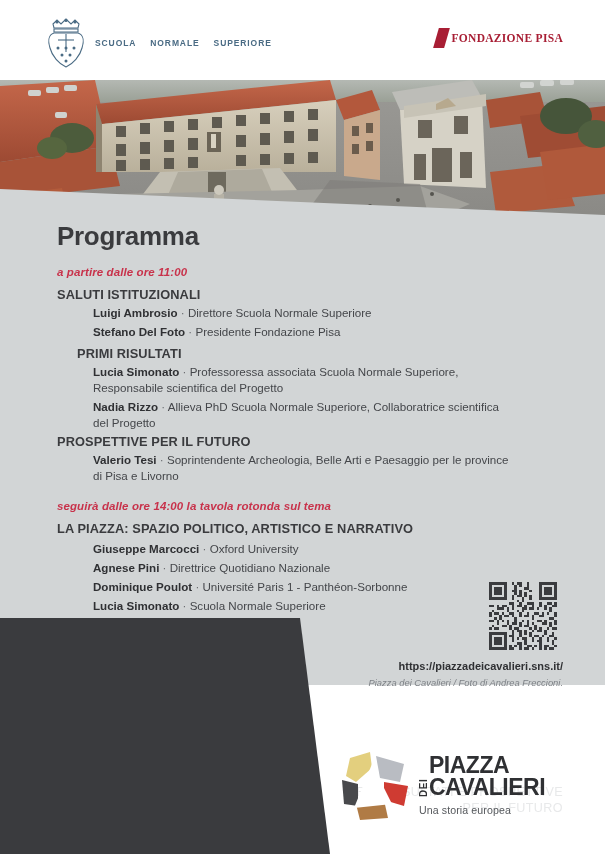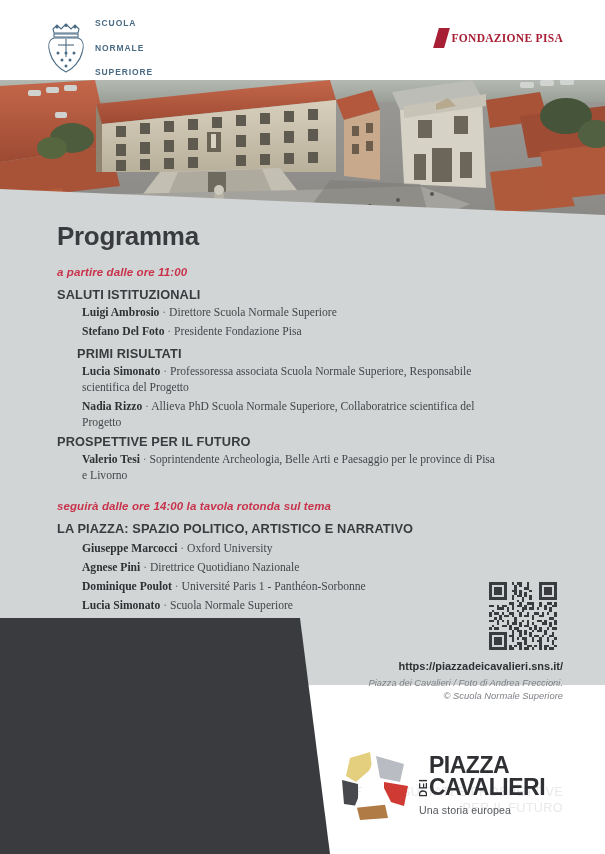--- a/index.html
+++ b/index.html
@@ -9,21 +9,21 @@
     font-family:"Liberation Sans", sans-serif;
     overflow:hidden;
     position:relative;
   }
   .poster{position:relative;width:605px;height:854px;overflow:hidden;background:#fff;}
 
   
   .header{position:absolute;left:0;top:0;width:605px;height:80px;background:#fff;z-index:6;}
   .sns-logo{position:absolute;left:45px;top:18px;display:flex;align-items:center;gap:8px;}
   .sns-crest{width:42px;height:50px;}
-  .sns-words{display:flex;flex-direction:column;gap:14px;color:#4a6b84;
+  .sns-words{display:flex;flex-direction:row;gap:14px;color:#4a6b84;
     font-size:8.5px;font-weight:700;letter-spacing:.9px;line-height:1.25;}
   .fp-logo{position:absolute;right:42px;top:28px;display:flex;align-items:center;gap:4px;}
   .fp-mark{width:11px;height:20px;background:#a81e34;
     transform:skewX(-16deg);}
   .fp-text{color:#a81e34;font-size:11.5px;font-weight:700;letter-spacing:.3px;
     font-family:"Liberation Serif",serif;}
 
   
   .photo{position:absolute;left:0;top:76px;width:605px;height:145px;overflow:hidden;z-index:2;}
   .photo-canvas{position:absolute;inset:0;}
@@ -45,22 +45,22 @@
   .time-1{top:81px;}
   .time-2{top:315px;}
 
   .sec-head{position:absolute;left:57px;font-size:12.8px;font-weight:700;
     color:#3a3b3e;letter-spacing:.1px;}
   .sec-1{top:102px;}
   .sec-2{top:161px;padding-left:20px;}
   .sec-3{top:249px;}
   .sec-4{top:336px;}
 
-  .entry{position:absolute;left:82px;font-size:11.6px;color:#44464a;
-    line-height:15.5px;letter-spacing:0px;width:420px;font-family:Liberation Serif, serif;}
+  .entry{position:absolute;left:93px;font-size:11.6px;color:#44464a;
+    line-height:15.5px;letter-spacing:0px;width:420px;}
   .entry b{font-weight:700;color:#2f3033;}
   .dot{color:#6a6c70;}
 
   
   .qr{position:absolute;left:487px;top:580px;width:72px;height:72px;z-index:6;}
   .url{position:absolute;right:42px;top:660px;font-size:11px;font-weight:700;
     color:#2f3033;z-index:6;text-align:right;}
   .credit{position:absolute;right:42px;top:677px;font-size:9.4px;font-style:italic;
     color:#7e8287;line-height:12.5px;text-align:right;z-index:6;}
 
@@ -442,21 +442,20 @@
         <rect x="15" y="27" width="2" height="1"></rect>
       <rect x="18" y="27" width="1" height="1"></rect>
         <rect x="23" y="27" width="1" height="1"></rect>
       <rect x="25" y="27" width="2" height="1"></rect>
     </g>
   </svg>
 
   <div class="url">https://piazzadeicavalieri.sns.it/</div>
   <div class="credit">
     <div>Piazza dei Cavalieri / Foto di Andrea Freccioni.</div>
-    <div>© Scuola Normale Superiore</div>
   </div>
 
   <div class="dark-panel"></div>
   <div class="dark-title">Il Progetto di valorizzazione culturale di Piazza dei Cavalieri:</div>
   <div class="dark-sub">PRIMI RISULTATI E PROSPETTIVE PER IL FUTURO</div>
 
   <div class="pdc">
     <svg class="pdc-mark" viewBox="0 0 74 74">
       <polygon points="14,10 34,4 36,20 20,34 10,28" fill="#e3cf7e"></polygon>
       <polygon points="40,8 68,16 64,34 44,30" fill="#b9bcc2"></polygon>

